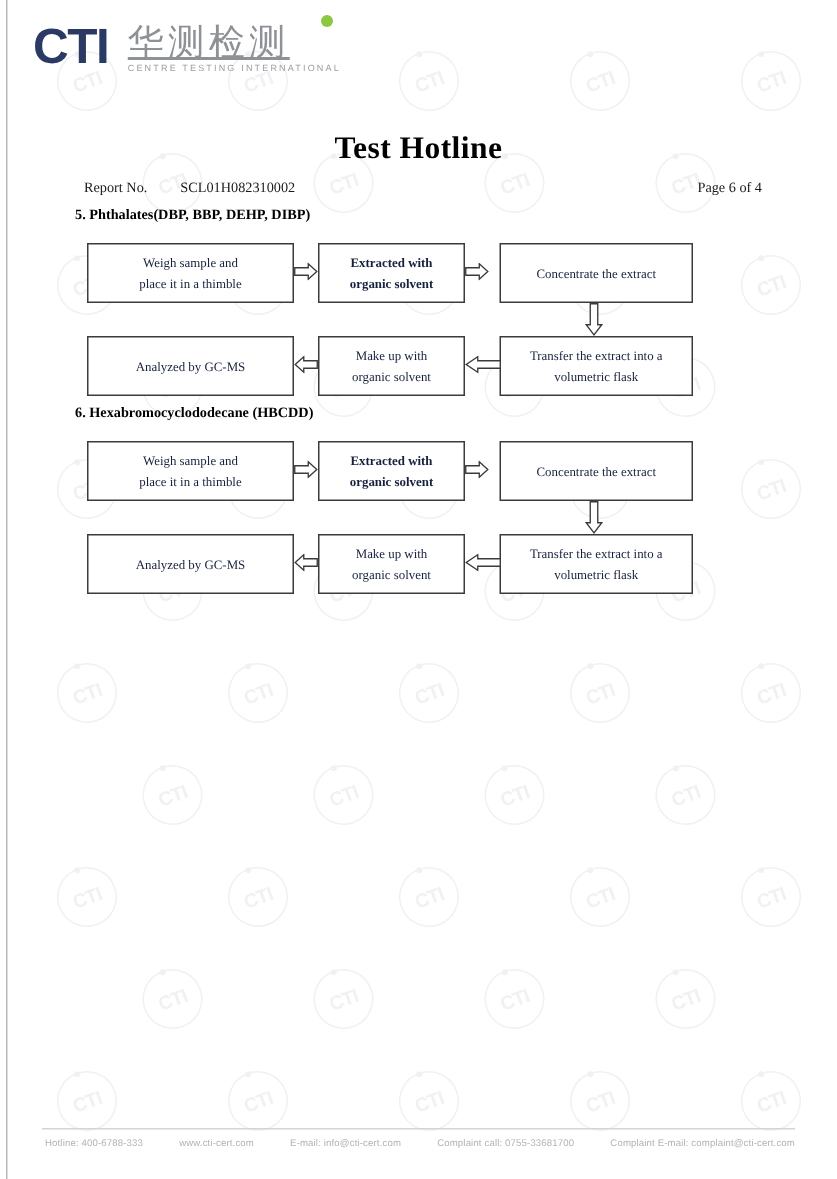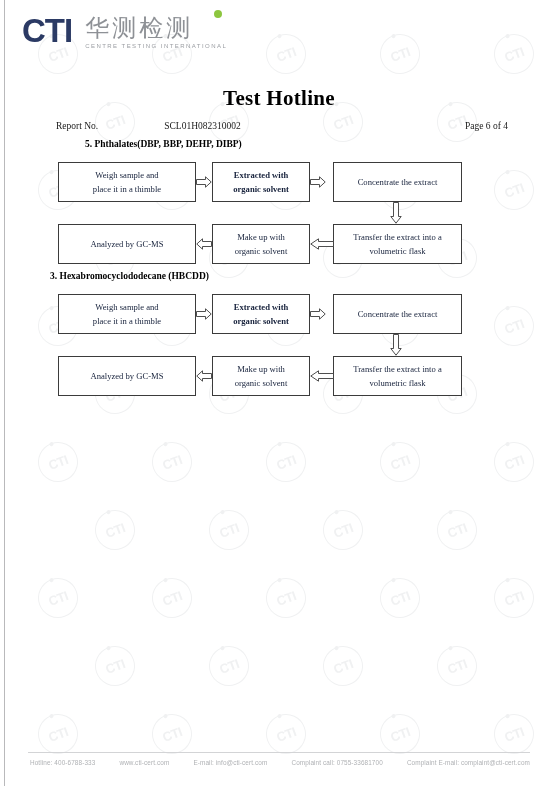--- a/index.html
+++ b/index.html
@@ -98,20 +98,21 @@
   #logo-zh-block {
     margin-left: 9px;
     padding-top: 1px;
   }
   #logo-zh {
     font-family: "DejaVu Sans", sans-serif;
     font-size: 24px;
     line-height: 26px;
     color: #8e9196;
     letter-spacing: 3px;
+    text-decoration: underline;
   }
   #logo-tagline {
     font-family: "Liberation Sans", sans-serif;
     font-size: 6px;
     line-height: 9px;
     color: #9a9da2;
     letter-spacing: 1.45px;
     margin-top: 1px;
   }
 
@@ -130,32 +131,32 @@
   #meta-row {
     position: absolute;
     top: 121px;
     left: 56px;
     width: 452px;
     display: flex;
     justify-content: space-between;
     font-size: 9.5px;
     color: #1a1a1a;
   }
-  #meta-left { display: flex; gap: 44px; }
+  #meta-left { display: flex; }
   #report-no-label { margin-right: 22px; }
 
   
   .section-heading {
     position: absolute;
     left: 50px;
     font-size: 9.5px;
     font-weight: 700;
     color: #000;
   }
-  #heading-5 { top: 139px; margin-left: 35px; }
+  #heading-5 { top: 139px; }
   #heading-6 { top: 271px; }
 
   
   .flowchart { position: absolute; left: 0; width: 558px; }
   #flowchart-1 { top: 160px; }
   #flowchart-2 { top: 292px; }
 
   .fc-box {
     position: absolute;
     border: 1px solid #3b3b3b;
@@ -350,21 +351,21 @@
           <path d="M23.5 3.5 H8.5 V0.8 L0.8 6 L8.5 11.2 V8.5 H23.5 Z" fill="#ffffff" stroke="#3b3b3b" stroke-width="0.9"></path>
         </svg>
     </div>
     <div class="fc-arrow arr-h4">
       <svg width="16" height="12" viewBox="0 0 16 12">
           <path d="M15.5 3.5 H6.5 V0.8 L0.8 6 L6.5 11.2 V8.5 H15.5 Z" fill="#ffffff" stroke="#3b3b3b" stroke-width="0.9"></path>
         </svg>
     </div>
   </div>
 
-  <div class="section-heading" id="heading-6">3. Hexabromocyclododecane (HBCDD)</div>
+  <div class="section-heading" id="heading-6">6. Hexabromocyclododecane (HBCDD)</div>
 
   <div class="flowchart" id="flowchart-2">
     <div class="fc-box box-r1-c1">
       <div>
         <span>Weigh sample and</span>
         <span>place it in a thimble</span>
       </div>
     </div>
     <div class="fc-box box-r1-c2">
       <div>

